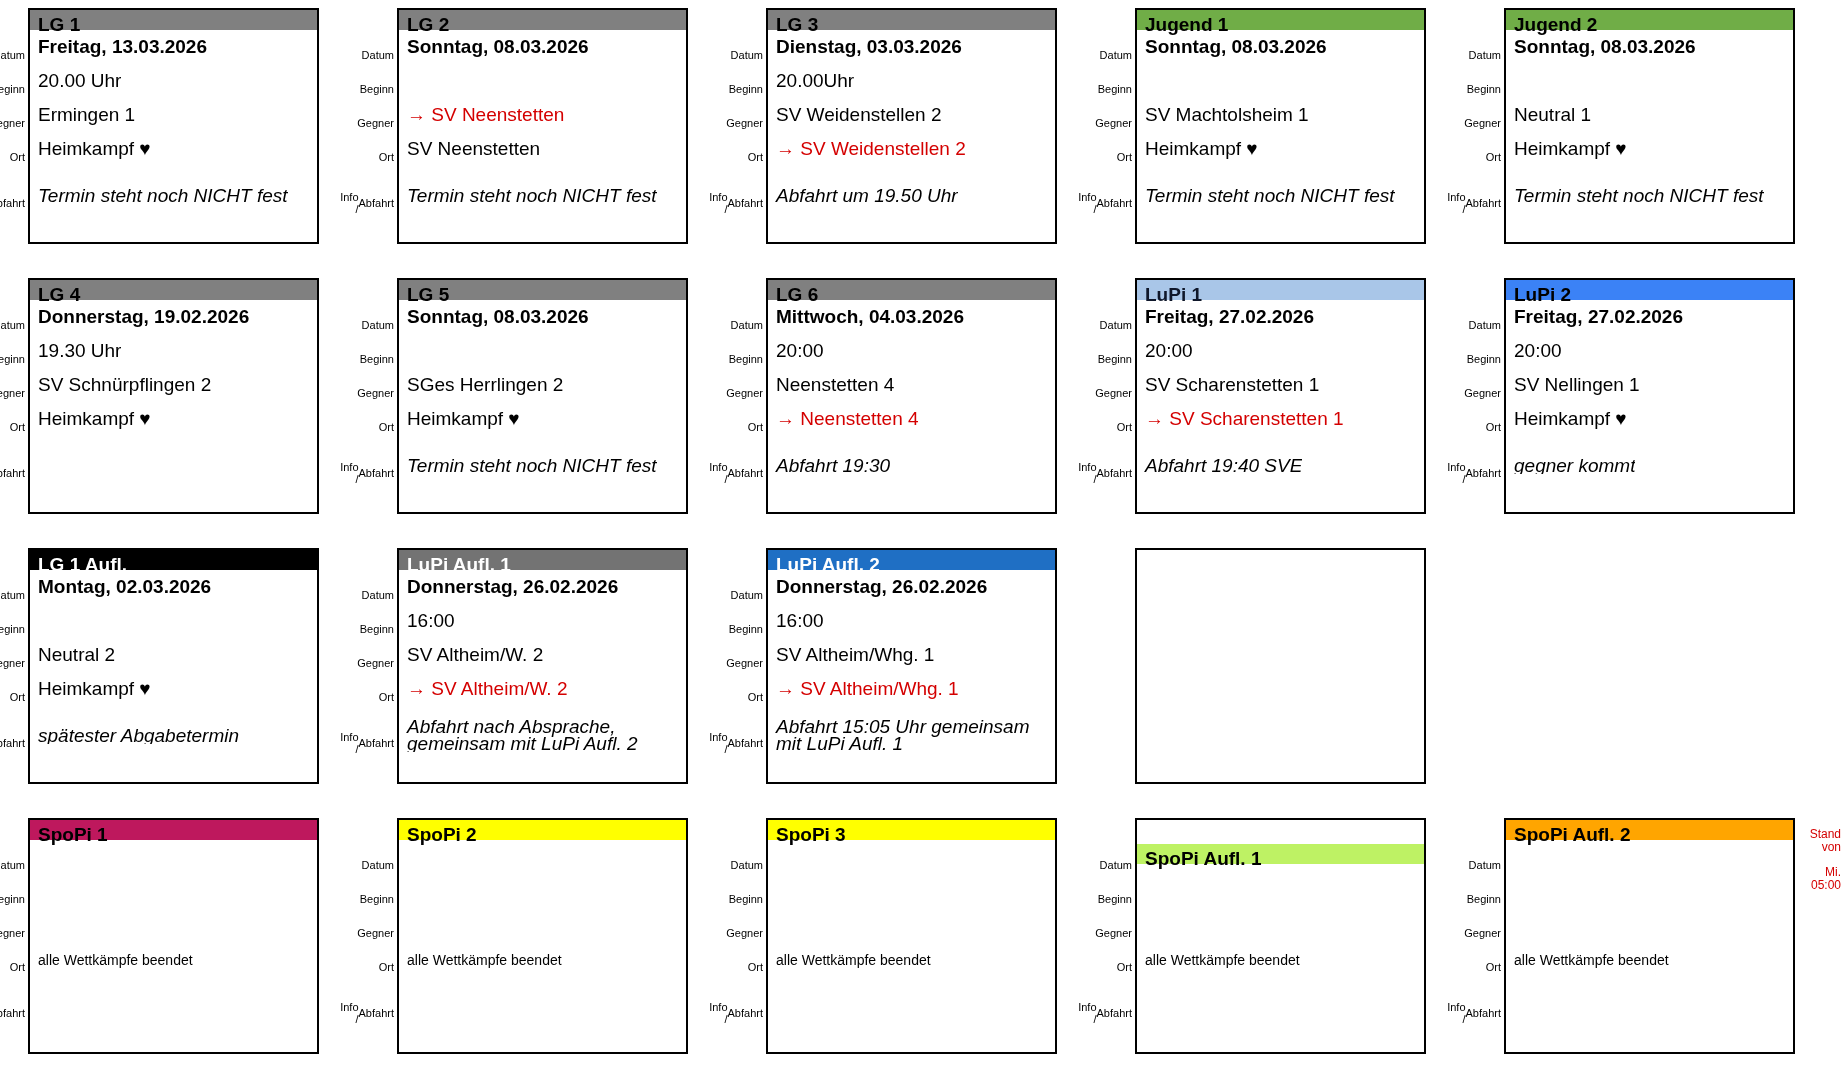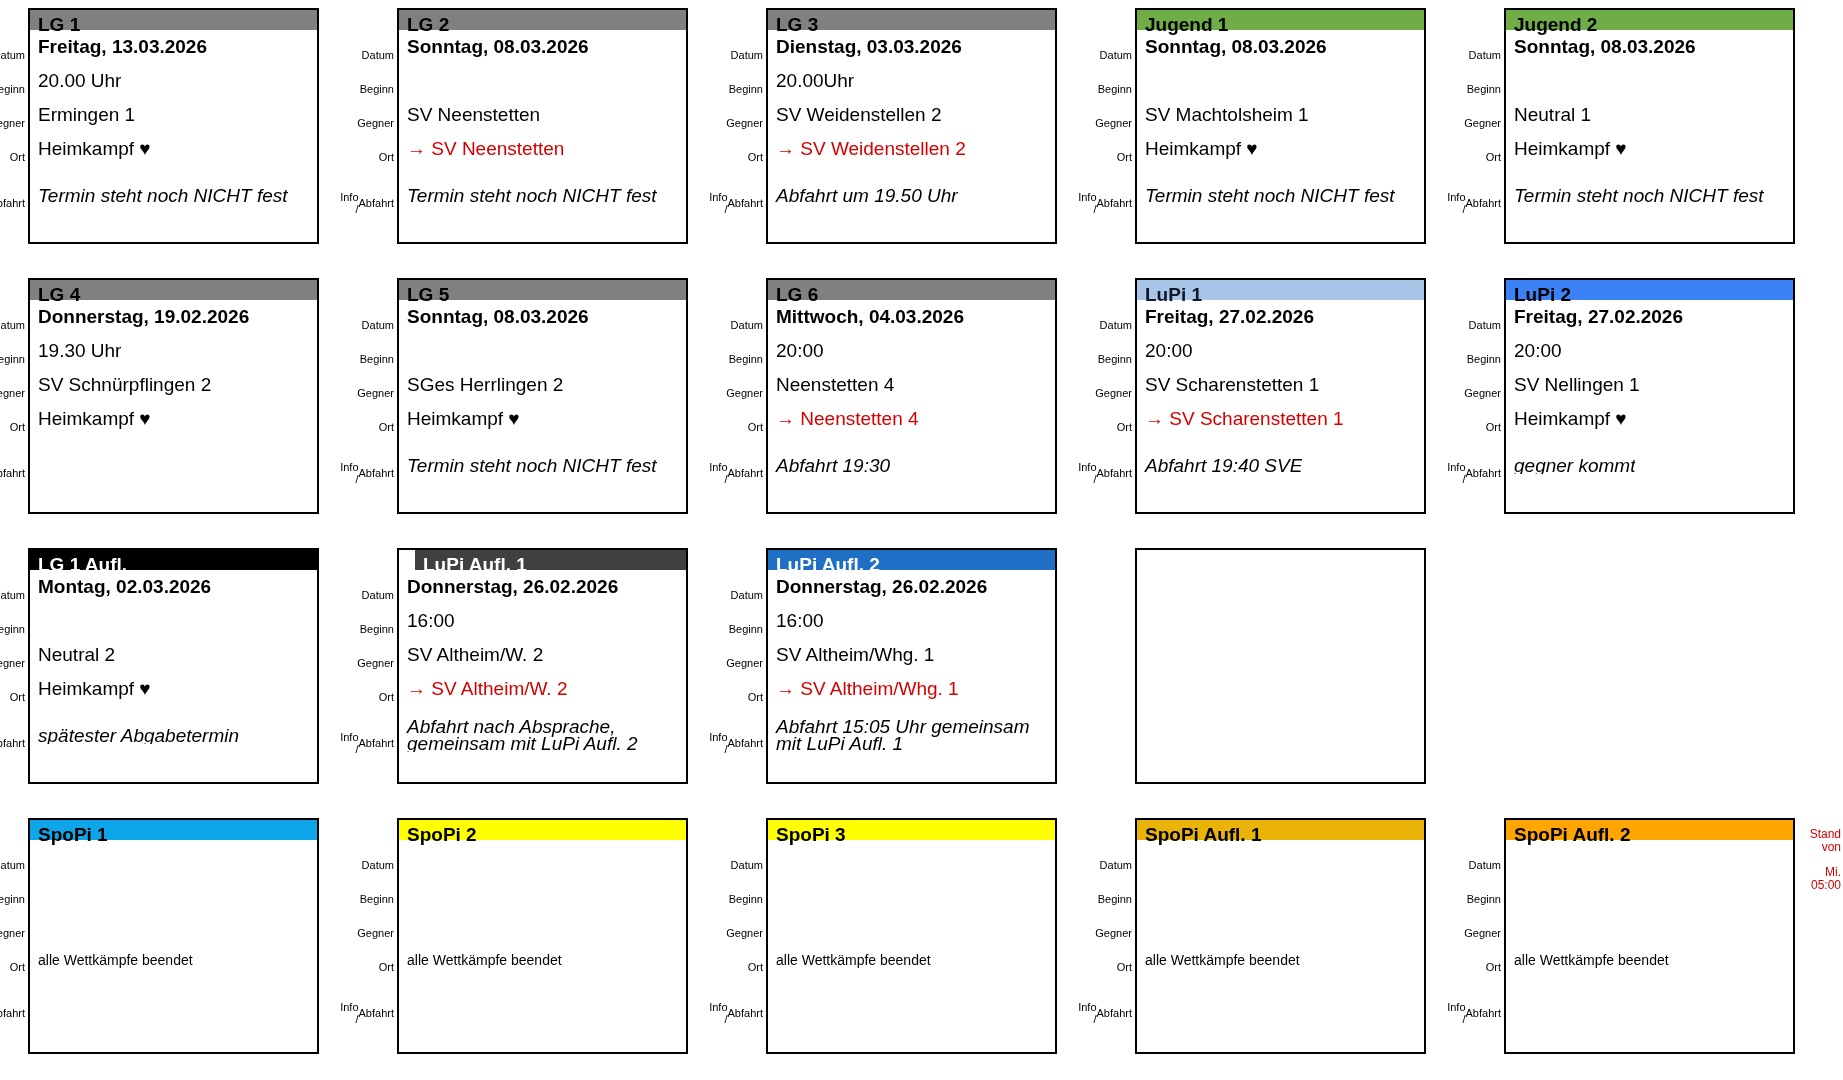--- a/index.html
+++ b/index.html
@@ -153,25 +153,25 @@
         <div class="card">
           <div class="hdr" style="background: rgb(128, 128, 128); color: rgb(0, 0, 0);">LG 2</div>
           <div class="rows">
             <div class="row ">
               <div class="val bold">Sonntag, 08.03.2026</div>
             </div>
             <div class="row ">
               <div class="val "></div>
             </div>
             <div class="row ">
+              <div class="val red">→ SV Neenstetten</div>
+            </div>
+            <div class="row ">
               <div class="val ">SV Neenstetten</div>
             </div>
-            <div class="row ">
-              <div class="val red">→ SV Neenstetten</div>
-            </div>
             <div class="row info">
               <div class="val ">Termin steht noch NICHT fest</div>
             </div>
           </div>
         </div>
       </div>
       <div class="cellwrap">
         <div class="labels">
           <div class="lbl first">Datum</div>
           <div class="lbl">Beginn</div>
@@ -462,21 +462,21 @@
           <div class="lbl first">Datum</div>
           <div class="lbl">Beginn</div>
           <div class="lbl">Gegner</div>
           <div class="lbl">Ort</div>
           <div class="lbl info">
             <span>Info /</span>
             <span>Abfahrt</span>
           </div>
         </div>
         <div class="card">
-          <div class="hdr" style="background: #404040; color: rgb(255, 255, 255); margin-left: 16px;">LuPi Aufl. 1</div>
+          <div class="hdr" style="background: #737373; color: rgb(255, 255, 255);">LuPi Aufl. 1</div>
           <div class="rows">
             <div class="row ">
               <div class="val bold">Donnerstag, 26.02.2026</div>
             </div>
             <div class="row ">
               <div class="val ">16:00</div>
             </div>
             <div class="row ">
               <div class="val ">SV Altheim/W. 2</div>
             </div>
@@ -529,21 +529,21 @@
         <div class="labels">
           <div class="lbl first">Datum</div>
           <div class="lbl">Beginn</div>
           <div class="lbl">Gegner</div>
           <div class="lbl">Ort</div>
           <div class="lbl info">
             <span>Abfahrt</span>
           </div>
         </div>
         <div class="card">
-          <div class="hdr" style="background: #0ea5e9; color: rgb(0, 0, 0);">SpoPi 1</div>
+          <div class="hdr" style="background: #be185d; color: rgb(0, 0, 0);">SpoPi 1</div>
           <div class="beendet">alle Wettkämpfe beendet</div>
         </div>
       </div>
       <div class="cellwrap">
         <div class="labels">
           <div class="lbl first">Datum</div>
           <div class="lbl">Beginn</div>
           <div class="lbl">Gegner</div>
           <div class="lbl">Ort</div>
           <div class="lbl info">
@@ -577,21 +577,21 @@
           <div class="lbl first">Datum</div>
           <div class="lbl">Beginn</div>
           <div class="lbl">Gegner</div>
           <div class="lbl">Ort</div>
           <div class="lbl info">
             <span>Info /</span>
             <span>Abfahrt</span>
           </div>
         </div>
         <div class="card">
-          <div class="hdr" style="background: #eab308; color: rgb(0, 0, 0);">SpoPi Aufl. 1</div>
+          <div class="hdr" style="background: #bef264; color: rgb(0, 0, 0); margin-top: 24px;">SpoPi Aufl. 1</div>
           <div class="beendet">alle Wettkämpfe beendet</div>
         </div>
       </div>
       <div class="cellwrap">
         <div class="labels">
           <div class="lbl first">Datum</div>
           <div class="lbl">Beginn</div>
           <div class="lbl">Gegner</div>
           <div class="lbl">Ort</div>
           <div class="lbl info">

